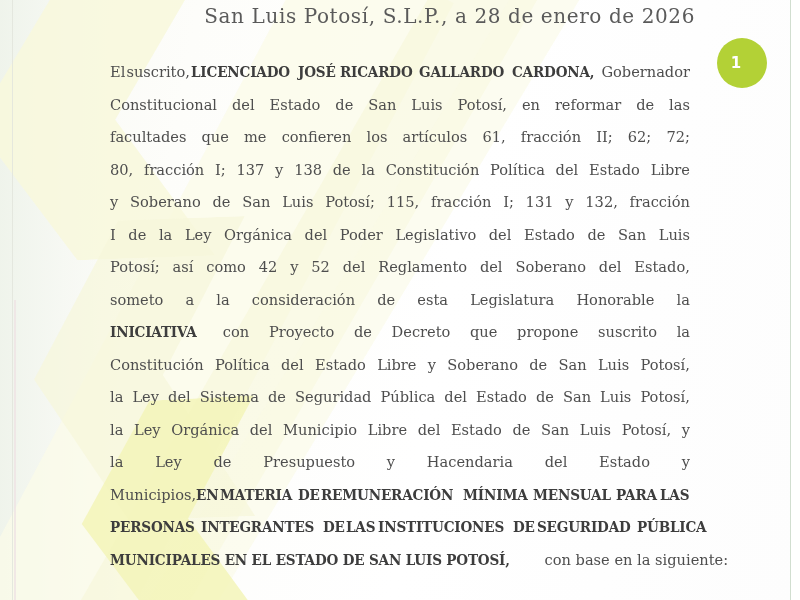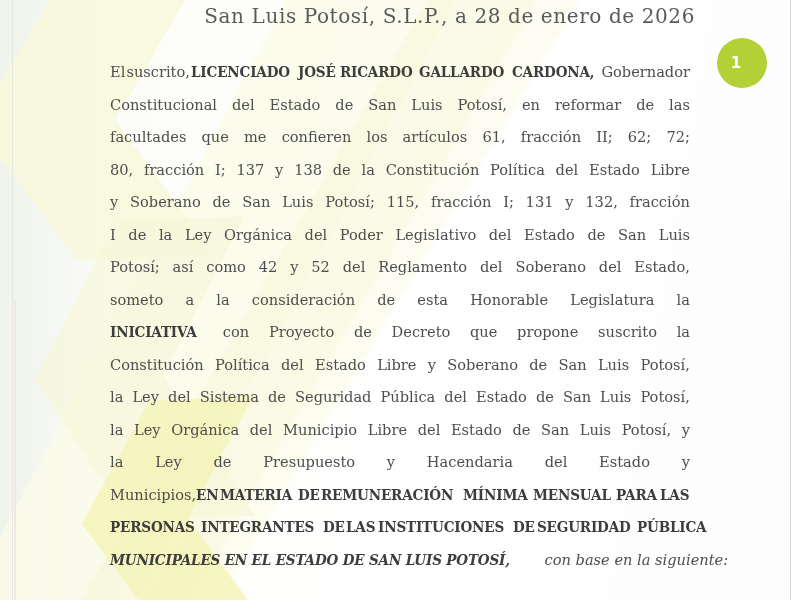--- a/index.html
+++ b/index.html
@@ -188,21 +188,21 @@
     text-align: justify;
     text-align-last: justify;
     white-space: nowrap;
   }
   
   .j {
     display: flex;
     justify-content: space-between;
   }
   .j > span { white-space: pre; }
-  .j.left { justify-content: flex-start; font-style: italic; }
+  .j.left { justify-content: flex-start; }
 
   .bold-cap {
     font-weight: bold;
     font-family: "DejaVu Serif", serif;
     letter-spacing: -0.2px;
     transform: scaleX(.93);
     display: inline-block;
     transform-origin: left center;
     color: #3d3d3d;
   }
@@ -328,22 +328,22 @@
           <span>del</span>
           <span>Estado,</span>
         </div>
         <div class="line j">
           <span>someto</span>
           <span>a</span>
           <span>la</span>
           <span>consideración</span>
           <span>de</span>
           <span>esta</span>
+          <span>Legislatura</span>
           <span>Honorable</span>
-          <span>Legislatura</span>
           <span>la</span>
         </div>
         <div class="line j">
           <span class="bold-cap">INICIATIVA</span>
           <span>con</span>
           <span>Proyecto</span>
           <span>de</span>
           <span>Decreto</span>
           <span>que</span>
           <span>propone</span>

